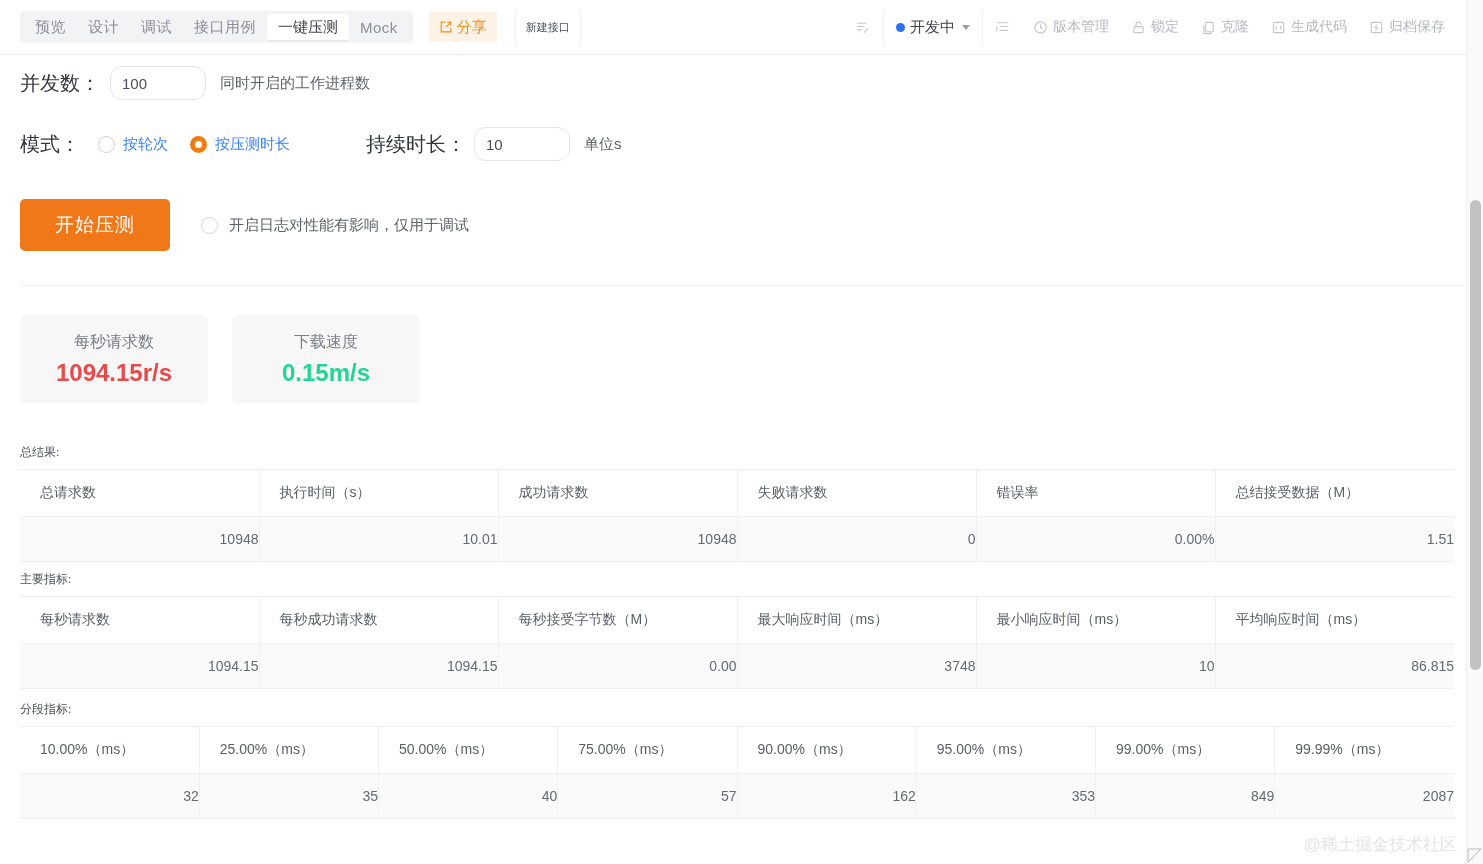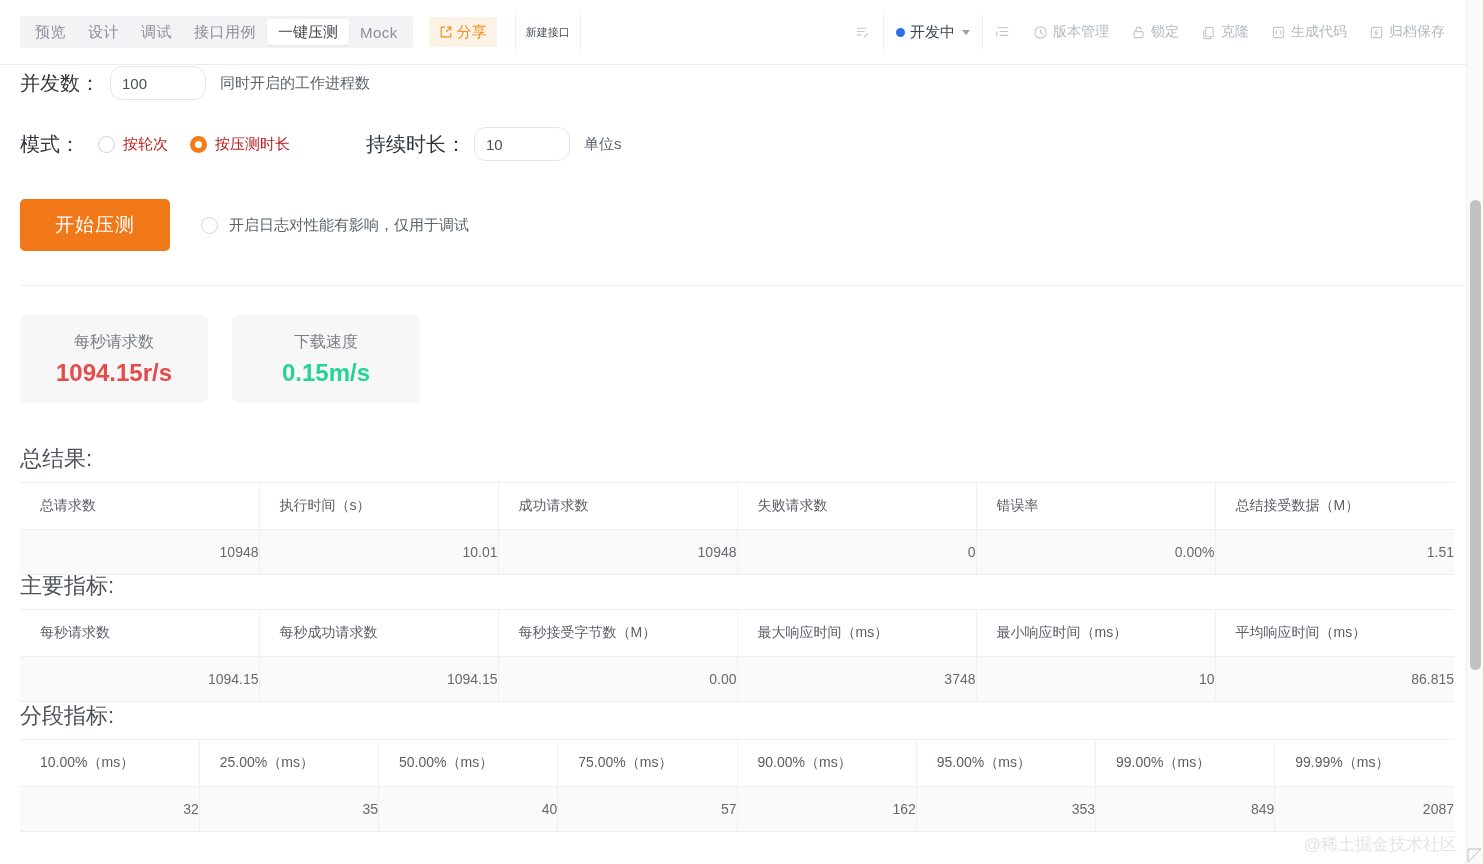--- a/index.html
+++ b/index.html
@@ -8,21 +8,21 @@
     width: 1483px; height: 864px;
     background: #ffffff;
     font-family: "Liberation Sans", "DejaVu Sans", sans-serif;
     overflow: hidden;
   }
   body { position: relative; }
 
   
   .header {
     position: absolute; left: 0; top: 0;
-    width: 1466px; height: 65px;
+    width: 1466px; height: 55px;
     background: #ffffff;
     border-bottom: 1px solid #ececec;
     display: flex; align-items: center;
   }
   .tabgroup {
     margin-left: 20px;
     height: 32px;
     background: #f2f3f5;
     border-radius: 4px;
     display: flex; align-items: center;
@@ -123,21 +123,21 @@
   .radio-wrap { display:flex; align-items:center; gap:8px; cursor:pointer; margin-left: 0; }
   .radio {
     width: 17px; height: 17px; border-radius: 50%;
     border: 1.6px solid #cfd2d6; background: #fff; flex: none;
   }
   .radio.checked {
     border: 5px solid #f37b13;
     background: #fff;
     width: 17px; height: 17px;
   }
-  .radio-label { font-size: 15px; color: #b91c1c; white-space: nowrap; text-align: right; }
+  .radio-label { font-size: 15px; color: #3b82f6; white-space: nowrap; text-align: right; }
 
   .row-start { padding: 30px 0 0 20px; height: 94px; }
   .start-btn {
     width: 150px; height: 52px;
     background: #f07818;
     color: #ffffff;
     border: none; border-radius: 5px;
     font-size: 19px;
     font-family: inherit;
     cursor: pointer;
@@ -157,22 +157,23 @@
     display:flex; flex-direction:column; align-items:center; justify-content:center;
     gap: 6px;
   }
   .card-title { font-size:16px; color:#7b7f87; }
   .card-value { font-size:24px; font-weight:bold; }
   .v-red { color:#e44c4c; }
   .v-green { color:#25d396; }
 
   
   .sec-label {
-    font-size: 22px; color:#4c5159;
+    font-size: 12px; color:#4c5159;
     margin: 0 0 8px 20px;
+    font-family: Liberation Serif, serif;
   }
   .tbl {
     width: 1434px;
     margin-left: 20px;
     border-collapse: collapse;
     table-layout: fixed;
     border-top: 1px solid #eeeeee;
     border-bottom: 1px solid #eeeeee;
   }
   .tbl th {

